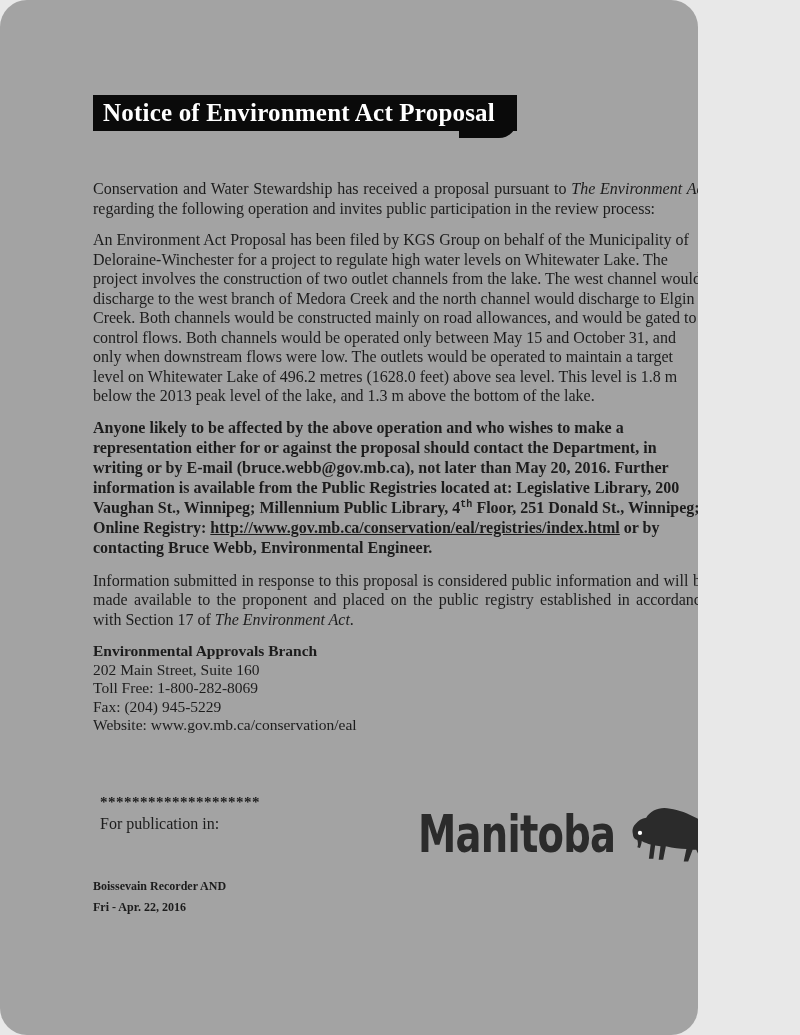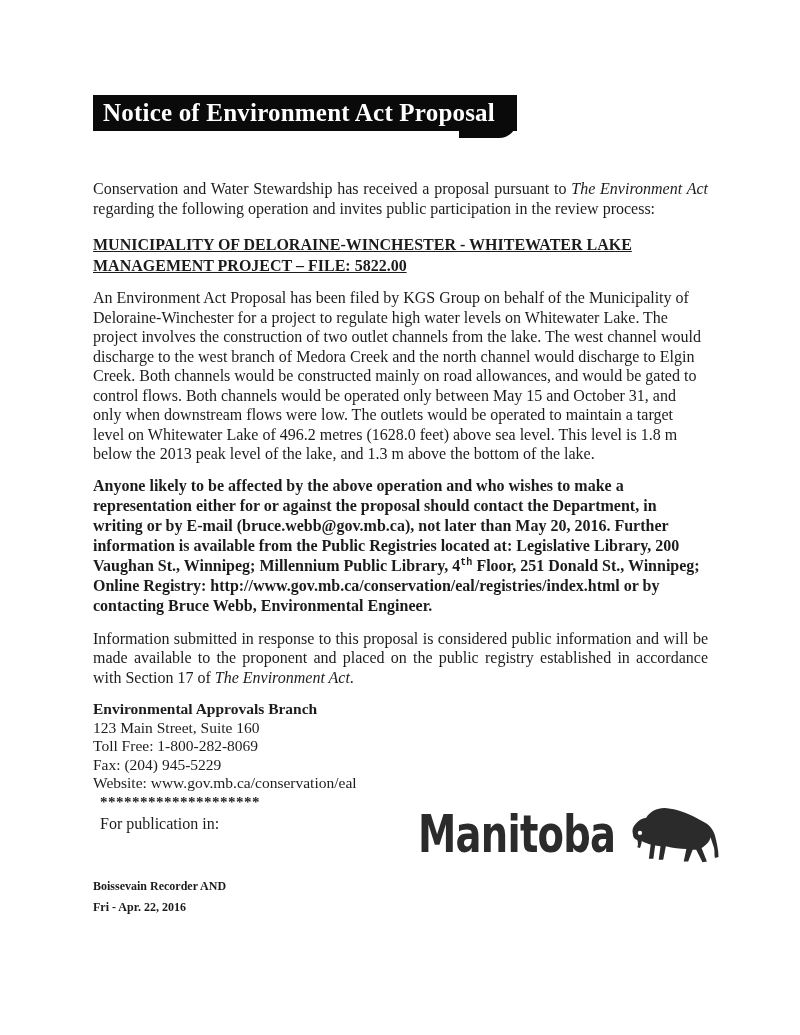--- a/index.html
+++ b/index.html
@@ -1,23 +1,24 @@
 <!DOCTYPE html>
 <html><head>
 <meta charset="utf-8">
 <style>
   * { margin:0; padding:0; box-sizing:border-box; }
   html,body { background:#e8e8e8; }
   .doc {
     position:relative;
-    width:800px; height:1035px;
-    background:#ffffff;
+    width:698px; height:1035px;
+    background:#a3a3a3;
     font-family:"Liberation Serif", serif;
     color:#1c1c1c;
     overflow:hidden;
+    border-radius:27px;
   }
   .content { position:absolute; left:93px; top:95px; width:615px; }
 
   
   .banner { position:relative; width:424px; height:36px; background:#0a0a0a; margin-bottom:11px; }
   .banner::after {
     content:""; position:absolute; top:0; right:0;
     width:58px; height:43px; background:#0a0a0a;
     border-bottom-right-radius:18px;
   }
@@ -30,21 +31,21 @@
 
   p { font-size:16px; line-height:19.5px; }
   .justify { text-align:justify;margin-top:48px; }
 
   .heading { font-weight:bold; margin-top:16px; line-height:21px; }
   .heading .u { text-decoration:underline; }
 
   .body-para { margin-top:12px; }
   .bold-para { margin-top:12px; font-weight:bold; line-height:20px; }
   .bold-para sup { font-size:10px; vertical-align:super; line-height:0;font-family:Liberation Mono, monospace; }
-  .bold-para .url { }
+  .bold-para .url { text-decoration:underline; }
 
   .info-para { margin-top:13px; }
 
   .addr { margin-top:13px; text-align:left; font-size:15.5px; line-height:18.6px; }
   .addr .addr-line { white-space:pre-wrap; }
   .addr .branch { font-weight:bold; }
 
   .pub { position:absolute; left:100px; top:792px; font-size:16px; line-height:21px; }
   .asterisks { letter-spacing:0.5px; font-weight:bold; font-size:15px; }
 
@@ -66,31 +67,30 @@
 
 <div class="doc">
   <div class="content">
 
     <div class="banner">
       <span class="banner-title">Notice of Environment Act Proposal</span>
     </div>
 
     <p class="justify"><span>Conservation and Water Stewardship has received a proposal pursuant to </span><i>The Environment Act</i><span> regarding the following operation and invites public participation in the review process:</span></p>
 
-    <p class="heading"><span class="u">MUNICIPALITY OF DELORAINE-WINCHESTER - WHITEWATER LAKE</span><br><span class="u">MANAGEMENT PROJECT – FILE: 5822.00</span></p>
 
     <p class="body-para">An Environment Act Proposal has been filed by KGS Group on behalf of the Municipality of Deloraine-Winchester for a project to regulate high water levels on Whitewater Lake.  The project involves the construction of two outlet channels from the lake.  The west channel would discharge to the west branch of Medora Creek and the north channel would discharge to Elgin Creek.  Both channels would be constructed mainly on road allowances, and would be gated to control flows.  Both channels would be operated only between May 15 and October 31, and only when downstream flows were low.  The outlets would be operated to maintain a target level on Whitewater Lake of 496.2 metres (1628.0 feet) above sea level.  This level is 1.8 m below the 2013 peak level of the lake, and 1.3 m above the bottom of the lake.</p>
 
     <p class="bold-para"><span>Anyone likely to be affected by the above operation and who wishes to make a representation either for or against the proposal should contact the Department, in writing or by E-mail (bruce.webb@gov.mb.ca), not later than May 20, 2016.  Further information is available from the Public Registries located at: Legislative Library, 200 Vaughan St., Winnipeg; Millennium Public Library, 4</span><sup>th</sup><span> Floor, 251 Donald St., Winnipeg; Online Registry: </span><span class="url">http://www.gov.mb.ca/conservation/eal/registries/index.html</span><span> or by contacting Bruce Webb, Environmental Engineer.</span></p>
 
     <p class="info-para justify"><span>Information submitted in response to this proposal is considered public information and will be made available to the proponent and placed on the public registry established in accordance with Section 17 of </span><i>The Environment Act</i><span>.</span></p>
 
     <div class="addr">
       <div class="branch addr-line">Environmental Approvals Branch</div>
-      <div class="addr-line">123 Main Street, Suite 160</div>
+      <div class="addr-line">202 Main Street, Suite 160</div>
       <div class="addr-line">Toll Free: 1-800-282-8069</div>
       <div class="addr-line">Fax: (204) 945-5229</div>
       <div class="addr-line">Website: www.gov.mb.ca/conservation/eal</div>
     </div>
   </div>
 
   <div class="pub">
     <div class="asterisks">********************</div>
     <div>For publication in:</div>
   </div>

